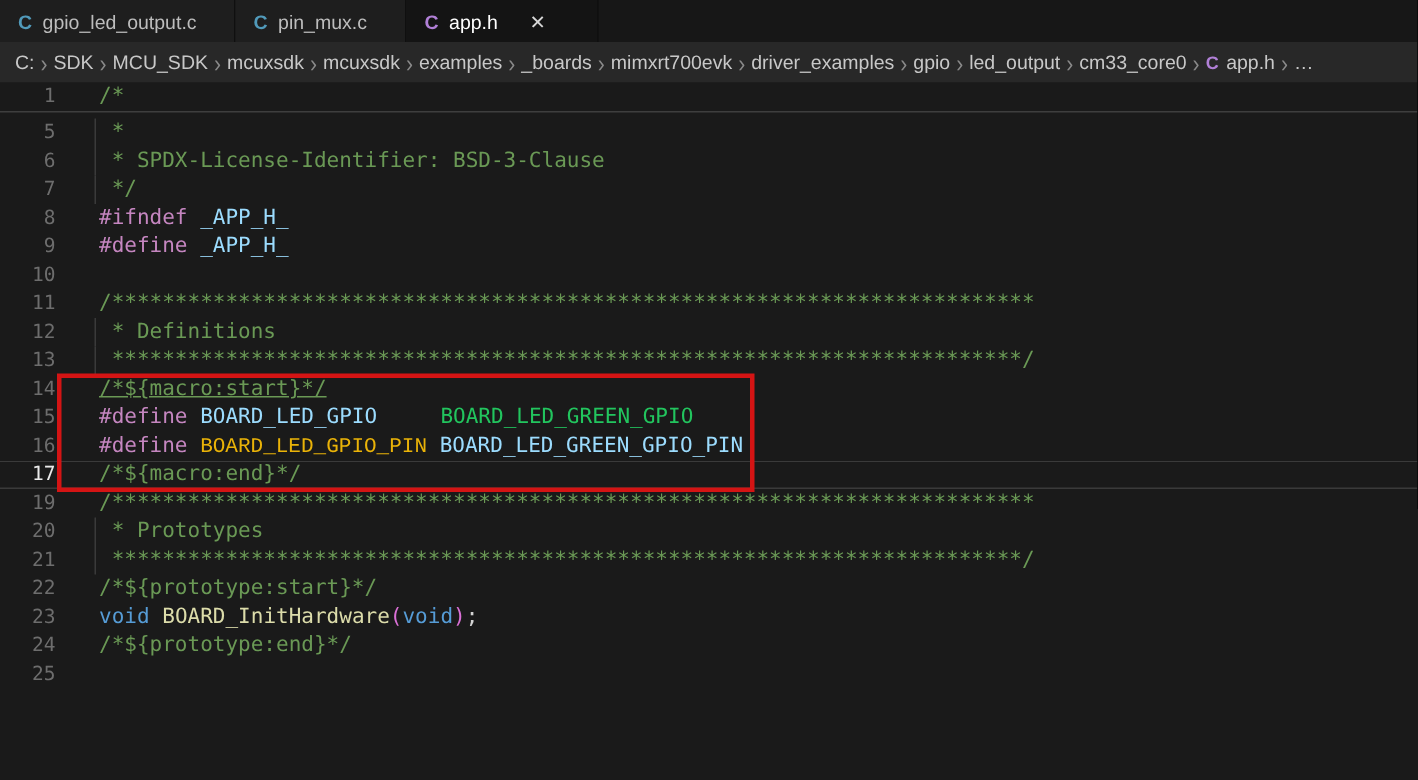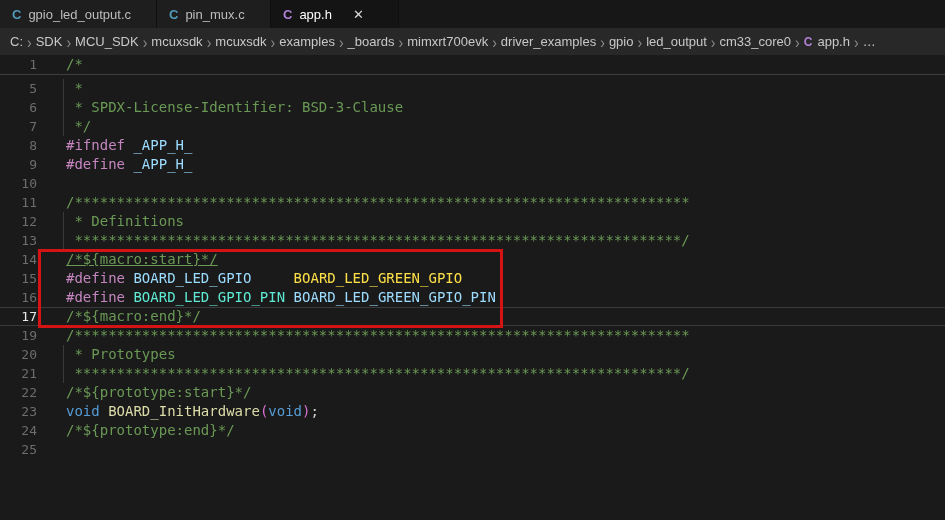--- a/index.html
+++ b/index.html
@@ -128,25 +128,25 @@
         <div class="row g">
           <div class="gutter">13</div>
           <div class="codewrap"><span style="color: rgb(106, 153, 85);"> ************************************************************************/</span></div>
         </div>
         <div class="row">
           <div class="gutter">14</div>
           <div class="codewrap"><span style="color: rgb(106, 153, 85); text-decoration: underline;">/*${macro:start}*/</span></div>
         </div>
         <div class="row">
           <div class="gutter">15</div>
-          <div class="codewrap"><span style="color: rgb(197, 134, 192);">#define </span><span style="color: rgb(156, 220, 254);">BOARD_LED_GPIO</span><span style="color: rgb(212, 212, 212);">     </span><span style="color: #fde047;">BOARD_LED_GREEN_GPIO</span></div>
+          <div class="codewrap"><span style="color: rgb(197, 134, 192);">#define </span><span style="color: rgb(156, 220, 254);">BOARD_LED_GPIO</span><span style="color: rgb(212, 212, 212);">     </span><span style="color: #22c55e;">BOARD_LED_GREEN_GPIO</span></div>
         </div>
         <div class="row">
           <div class="gutter">16</div>
-          <div class="codewrap"><span style="color: rgb(197, 134, 192);">#define </span><span style="color: #5eead4;">BOARD_LED_GPIO_PIN</span><span style="color: rgb(212, 212, 212);"> </span><span style="color: rgb(156, 220, 254);">BOARD_LED_GREEN_GPIO_PIN</span></div>
+          <div class="codewrap"><span style="color: rgb(197, 134, 192);">#define </span><span style="color: #eab308; font-family: Liberation Mono, monospace;">BOARD_LED_GPIO_PIN</span><span style="color: rgb(212, 212, 212);"> </span><span style="color: rgb(156, 220, 254);">BOARD_LED_GREEN_GPIO_PIN</span></div>
         </div>
         <div class="row active">
           <div class="gutter">17</div>
           <div class="codewrap"><span style="color: rgb(106, 153, 85);">/*${macro:end}*/</span></div>
         </div>
         <div class="row">
           <div class="gutter">19</div>
           <div class="codewrap"><span style="color: rgb(106, 153, 85);">/*************************************************************************</span></div>
         </div>
         <div class="row g">

